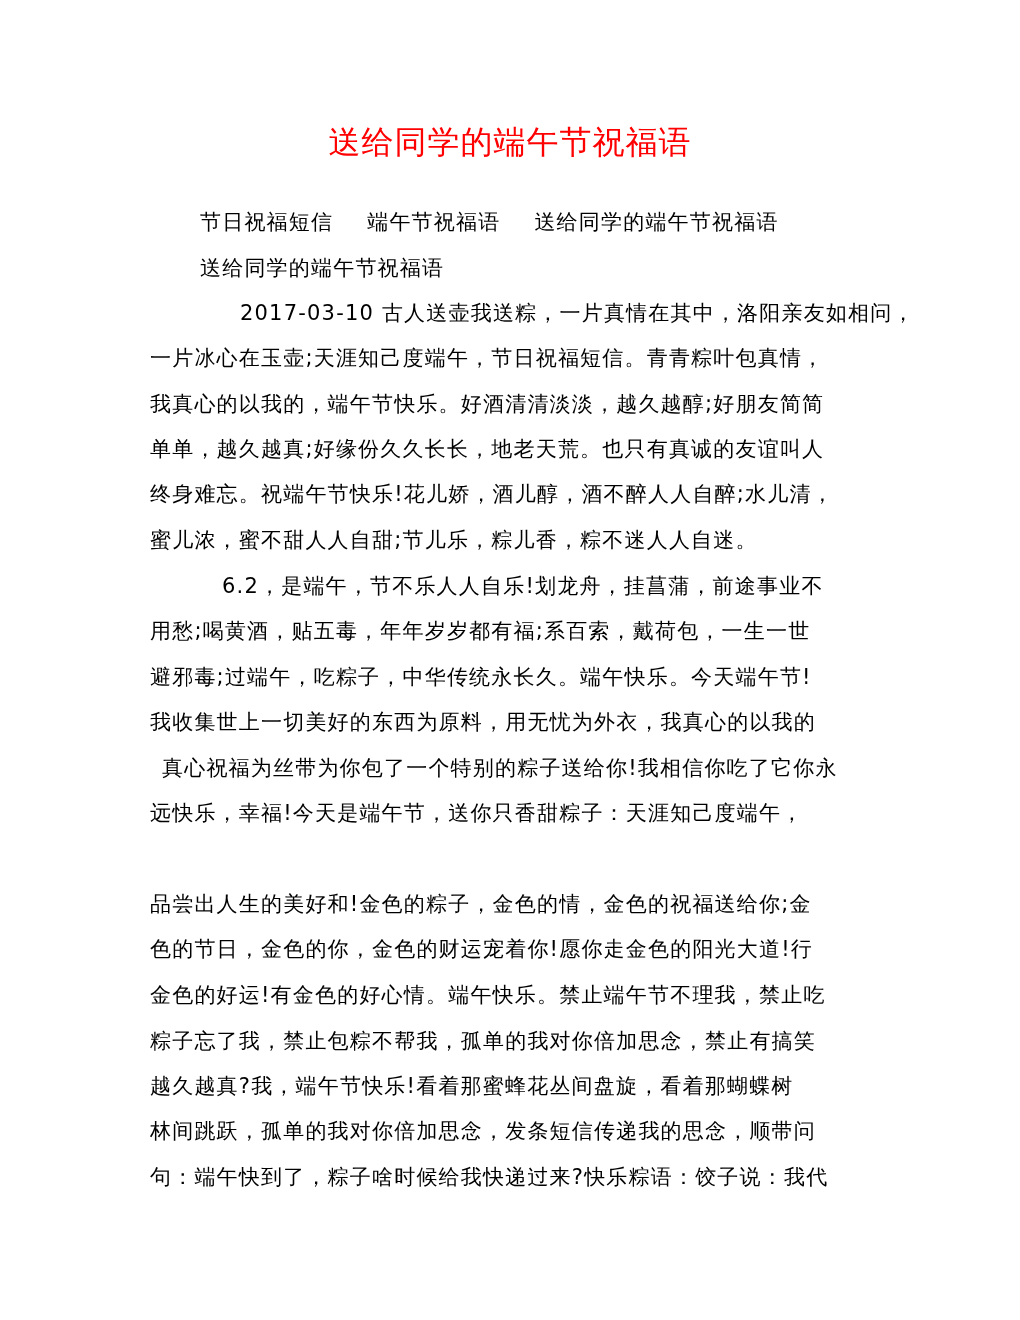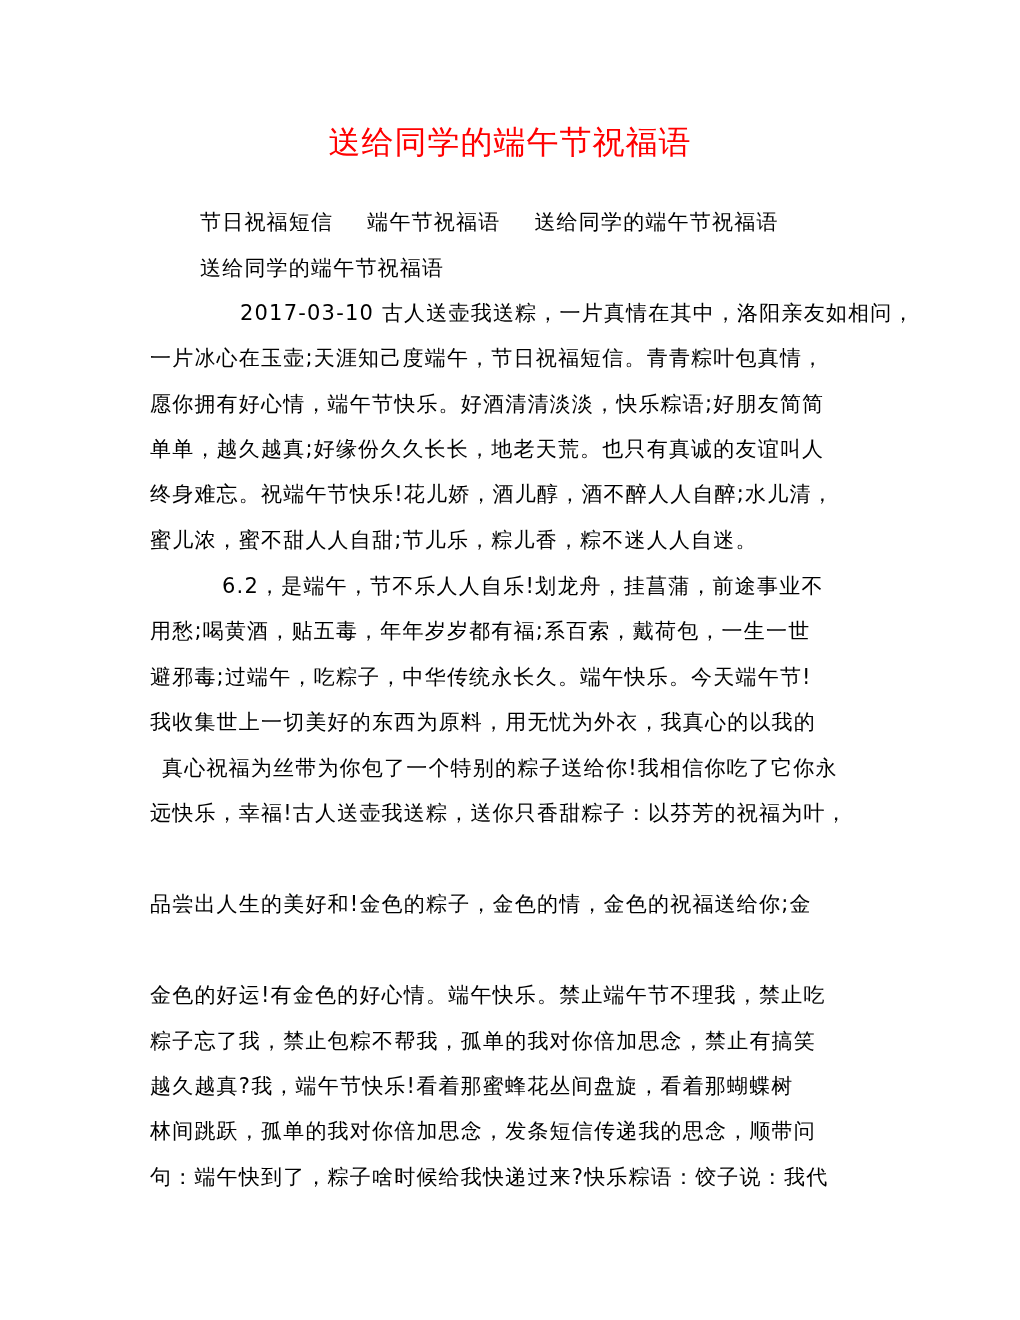--- a/index.html
+++ b/index.html
@@ -19,30 +19,31 @@
   <div class="title">送给同学的端午节祝福语</div>
 
   <div class="line tags" style="top:208px; left:200px;">
     <span>节日祝福短信</span><span>端午节祝福语</span><span>送给同学的端午节祝福语</span>
   </div>
 
   <div class="line" style="top:254px; left:200px;">送给同学的端午节祝福语</div>
 
   <div class="line" style="top:299px; left:212px;margin-left:28px;">2017-03-10 古人送壶我送粽，一片真情在其中，洛阳亲友如相问，</div>
   <div class="line" style="top:344px;">一片冰心在玉壶;天涯知己度端午，节日祝福短信。青青粽叶包真情，</div>
-  <div class="line" style="top:390px;">愿你拥有好心情，端午节快乐。好酒清清淡淡，快乐粽语;好朋友简简</div>
+  <div class="line" style="top:390px;">我真心的以我的，端午节快乐。好酒清清淡淡，越久越醇;好朋友简简</div>
   <div class="line" style="top:435px;">单单，越久越真;好缘份久久长长，地老天荒。也只有真诚的友谊叫人</div>
   <div class="line" style="top:480px;">终身难忘。祝端午节快乐!花儿娇，酒儿醇，酒不醉人人自醉;水儿清，</div>
   <div class="line" style="top:526px;">蜜儿浓，蜜不甜人人自甜;节儿乐，粽儿香，粽不迷人人自迷。</div>
 
   <div class="line" style="top:572px; left:222px;">6.2，是端午，节不乐人人自乐!划龙舟，挂菖蒲，前途事业不</div>
   <div class="line" style="top:617px;">用愁;喝黄酒，贴五毒，年年岁岁都有福;系百索，戴荷包，一生一世</div>
   <div class="line" style="top:663px;">避邪毒;过端午，吃粽子，中华传统永长久。端午快乐。今天端午节!</div>
   <div class="line" style="top:708px;">我收集世上一切美好的东西为原料，用无忧为外衣，我真心的以我的</div>
   <div class="line" style="top:754px;margin-left:12px;">真心祝福为丝带为你包了一个特别的粽子送给你!我相信你吃了它你永</div>
-  <div class="line" style="top:799px;">远快乐，幸福!古人送壶我送粽，送你只香甜粽子：以芬芳的祝福为叶，</div>
+  <div class="line" style="top:799px;">远快乐，幸福!今天是端午节，送你只香甜粽子：天涯知己度端午，</div>
   <div class="line" style="top:890px;">品尝出人生的美好和!金色的粽子，金色的情，金色的祝福送给你;金</div>
+  <div class="line" style="top:935px;">色的节日，金色的你，金色的财运宠着你!愿你走金色的阳光大道!行</div>
   <div class="line" style="top:981px;">金色的好运!有金色的好心情。端午快乐。禁止端午节不理我，禁止吃</div>
   <div class="line" style="top:1027px;">粽子忘了我，禁止包粽不帮我，孤单的我对你倍加思念，禁止有搞笑</div>
   <div class="line" style="top:1072px;">越久越真?我，端午节快乐!看着那蜜蜂花丛间盘旋，看着那蝴蝶树</div>
   <div class="line" style="top:1117px;">林间跳跃，孤单的我对你倍加思念，发条短信传递我的思念，顺带问</div>
   <div class="line" style="top:1163px;">句：端午快到了，粽子啥时候给我快递过来?快乐粽语：饺子说：我代</div>
 </div>
 
 </body></html>

